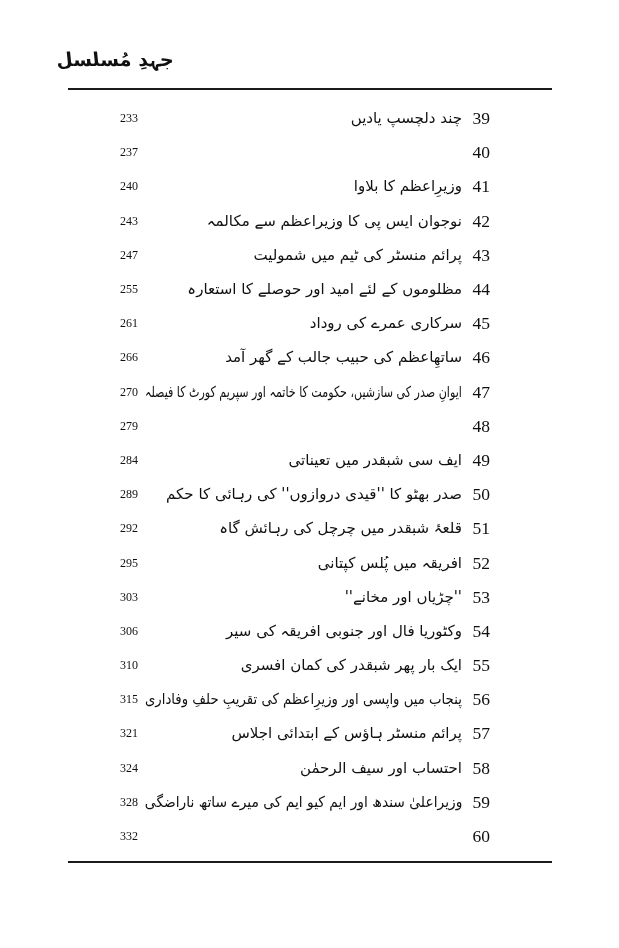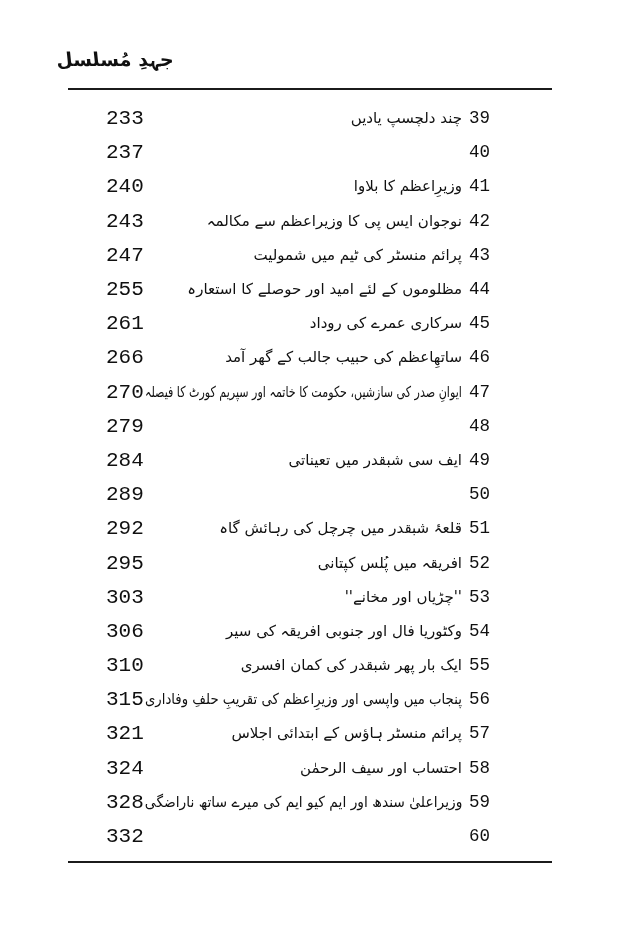--- a/index.html
+++ b/index.html
@@ -47,44 +47,44 @@
   }
   .toc-row {
     position: relative;
     height: 34.2px;
   }
   .chapter-number {
     position: absolute;
     right: 129px;
     top: 50%;
     transform: translateY(-50%);
-    font-family: Liberation Mono, monospace;
+    font-family: Liberation Serif, serif;
     font-size: 17.5px;
     direction: ltr;
     white-space: nowrap;
   }
   .chapter-title {
     position: absolute;
     right: 157px;
     top: 50%;
     transform: translateY(-50%);
     transform-origin: right center;
     font-family: "DejaVu Sans", sans-serif;
     font-size: 15px;
     direction: rtl;
     unicode-bidi: embed;
     white-space: nowrap;
   }
   .page-number {
     position: absolute;
-    left: 106px;
+    left: 120px;
     top: 50%;
     transform: translateY(-50%);
-    font-family: Liberation Mono, monospace;
-    font-size: 21px;
+    font-family: Liberation Serif, serif;
+    font-size: 12px;
     direction: ltr;
     white-space: nowrap;
   }
 </style>
 </head>
 <body>
 
 <div class="book-page">
   <div class="book-title">جہدِ مُسلسل</div>
   <div class="rule header-rule"></div>
@@ -138,20 +138,21 @@
         <span class="chapter-number">48</span>
         <span class="page-number">279</span>
       </div>
       <div class="toc-row">
         <span class="chapter-number">49</span>
         <span class="chapter-title">ایف سی شبقدر میں تعیناتی</span>
         <span class="page-number">284</span>
       </div>
       <div class="toc-row">
         <span class="chapter-number">50</span>
+        <span class="chapter-title">صدر بھٹو کا ''قیدی دروازوں'' کی رہائی کا حکم</span>
         <span class="page-number">289</span>
       </div>
       <div class="toc-row">
         <span class="chapter-number">51</span>
         <span class="chapter-title">قلعۂ شبقدر میں چرچل کی رہائش گاہ</span>
         <span class="page-number">292</span>
       </div>
       <div class="toc-row">
         <span class="chapter-number">52</span>
         <span class="chapter-title">افریقہ میں پُلس کپتانی</span>

